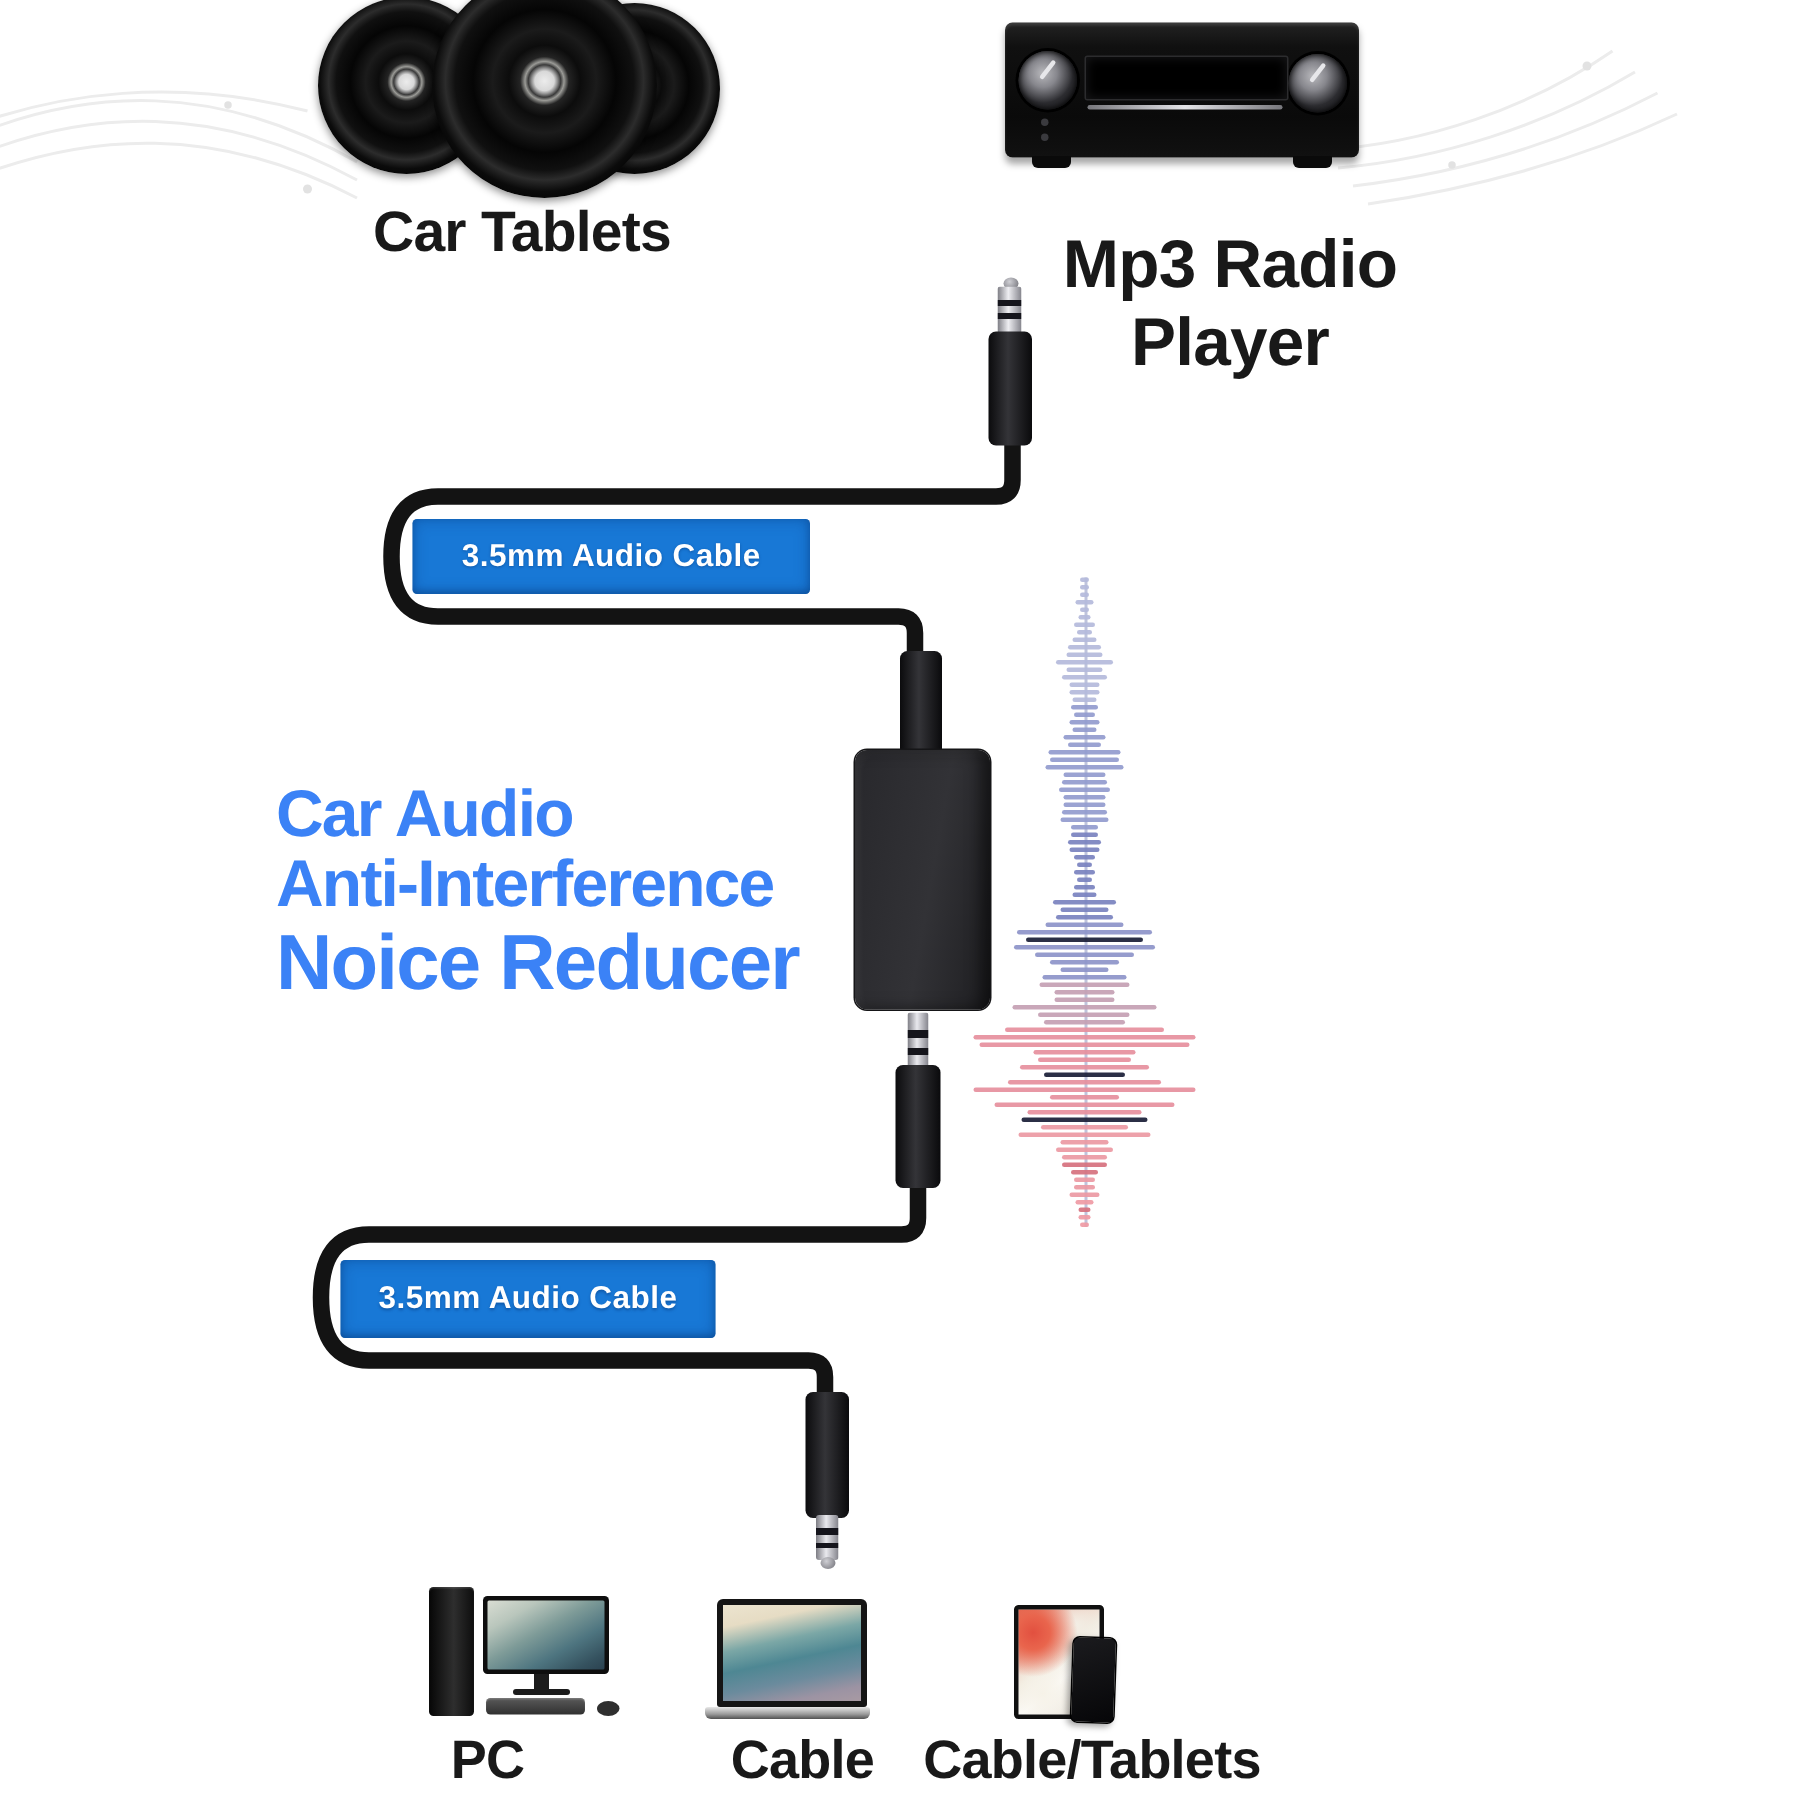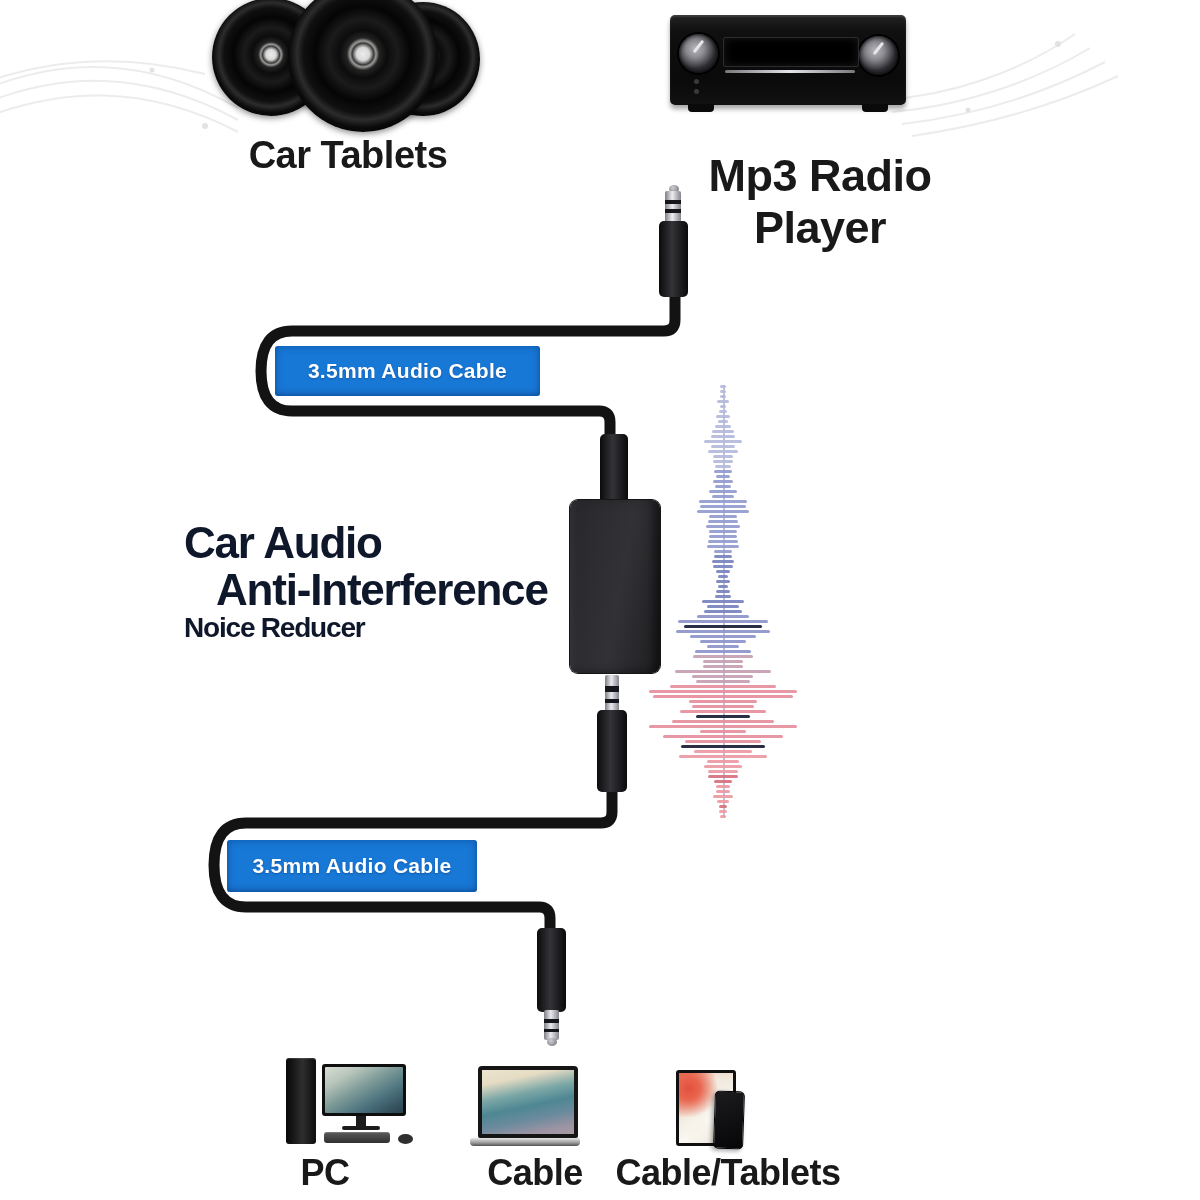--- a/index.html
+++ b/index.html
@@ -33,21 +33,21 @@
   .metal-down{position:absolute;z-index:4;border-radius:2px;
     background:
       linear-gradient(180deg, rgba(0,0,0,0) 0 30%, #15151c 30% 44%, rgba(0,0,0,0) 44% 62%, #15151c 62% 74%, rgba(0,0,0,0) 74% 100%),
       linear-gradient(90deg,#7d7d84,#e9e9ee 45%,#84848c);}
   .tip-ball{position:absolute;z-index:4;border-radius:50%;
     background:radial-gradient(circle at 40% 35%,#cfcfd4,#6d6d74);}
   
   #reducer-box{position:absolute;z-index:4;border-radius:8px;
     box-shadow:inset -6px 0 10px rgba(0,0,0,.5), inset 3px 2px 6px rgba(255,255,255,.06), 0 0 0 1px #151517;}
   
-  .headline{position:absolute;z-index:6;font-weight:bold;color:#0f172a;letter-spacing:-1.2px;}
+  .headline{position:absolute;z-index:6;font-weight:bold;color:#3b82f6;letter-spacing:-1.2px;}
   .device-label{position:absolute;z-index:6;font-weight:bold;color:#191919;text-align:center;letter-spacing:-.5px;}
   
   .speaker{position:absolute;z-index:4;border-radius:50%;
     background:
       radial-gradient(circle at 50% 48%,
         #ececec 0%, #d8d8d8 6%, #8e8e8e 8%, #3a3a3a 10%, #9a9a96 12%, #242424 15%,
         #0c0c0c 22%, #1b1b1b 32%, #050505 44%, #101010 55%, #2c2c2c 61%,
         #0b0b0b 68%, #000000 78%, #1a1a1a 88%, #000000 100%);
     box-shadow:0 2px 6px rgba(0,0,0,.45);}
   
@@ -235,22 +235,22 @@
   </div>
 
   <div class="plug-body" style="left:600px;top:434px;width:28px;height:70px;"></div>
 
   <div id="reducer-box" style="left: 570px; top: 500px; width: 90px; height: 173px; background: linear-gradient(100deg, rgb(40, 40, 44) 0%, rgb(50, 50, 54) 55%, rgb(30, 30, 33) 100%);"></div>
 
   <div class="metal-down" style="left:605px;top:675px;width:14px;height:38px;"></div>
   <div class="plug-body" style="left:597px;top:710px;width:30px;height:82px;"></div>
 
   <div class="headline" style="left:184px;top:518px;font-size:44px;">Car Audio</div>
-  <div class="headline" style="left:184px;top:565px;font-size:44px;margin-left:32px;">Anti-Interference</div>
-  <div class="headline" style="left:184px;top:612px;font-size:28px;">Noice Reducer</div>
+  <div class="headline" style="left:184px;top:565px;font-size:44px;">Anti-Interference</div>
+  <div class="headline" style="left:184px;top:612px;font-size:52px;">Noice Reducer</div>
 
   <div class="cable-label" style="left: 227px; top: 840px; width: 250px; height: 52px; line-height: 52px; background: rgb(24, 120, 214); color: rgb(255, 255, 255);">
     <span>3.5mm Audio Cable</span>
   </div>
 
   <div class="plug-body" style="left:537px;top:928px;width:29px;height:84px;"></div>
   <div class="metal-down" style="left:544px;top:1010px;width:15px;height:30px;"></div>
   <div class="tip-ball" style="left:547px;top:1038px;width:10px;height:8px;"></div>
 
   <div class="pc-tower" style="left:286px;top:1058px;width:30px;height:86px;"></div>

